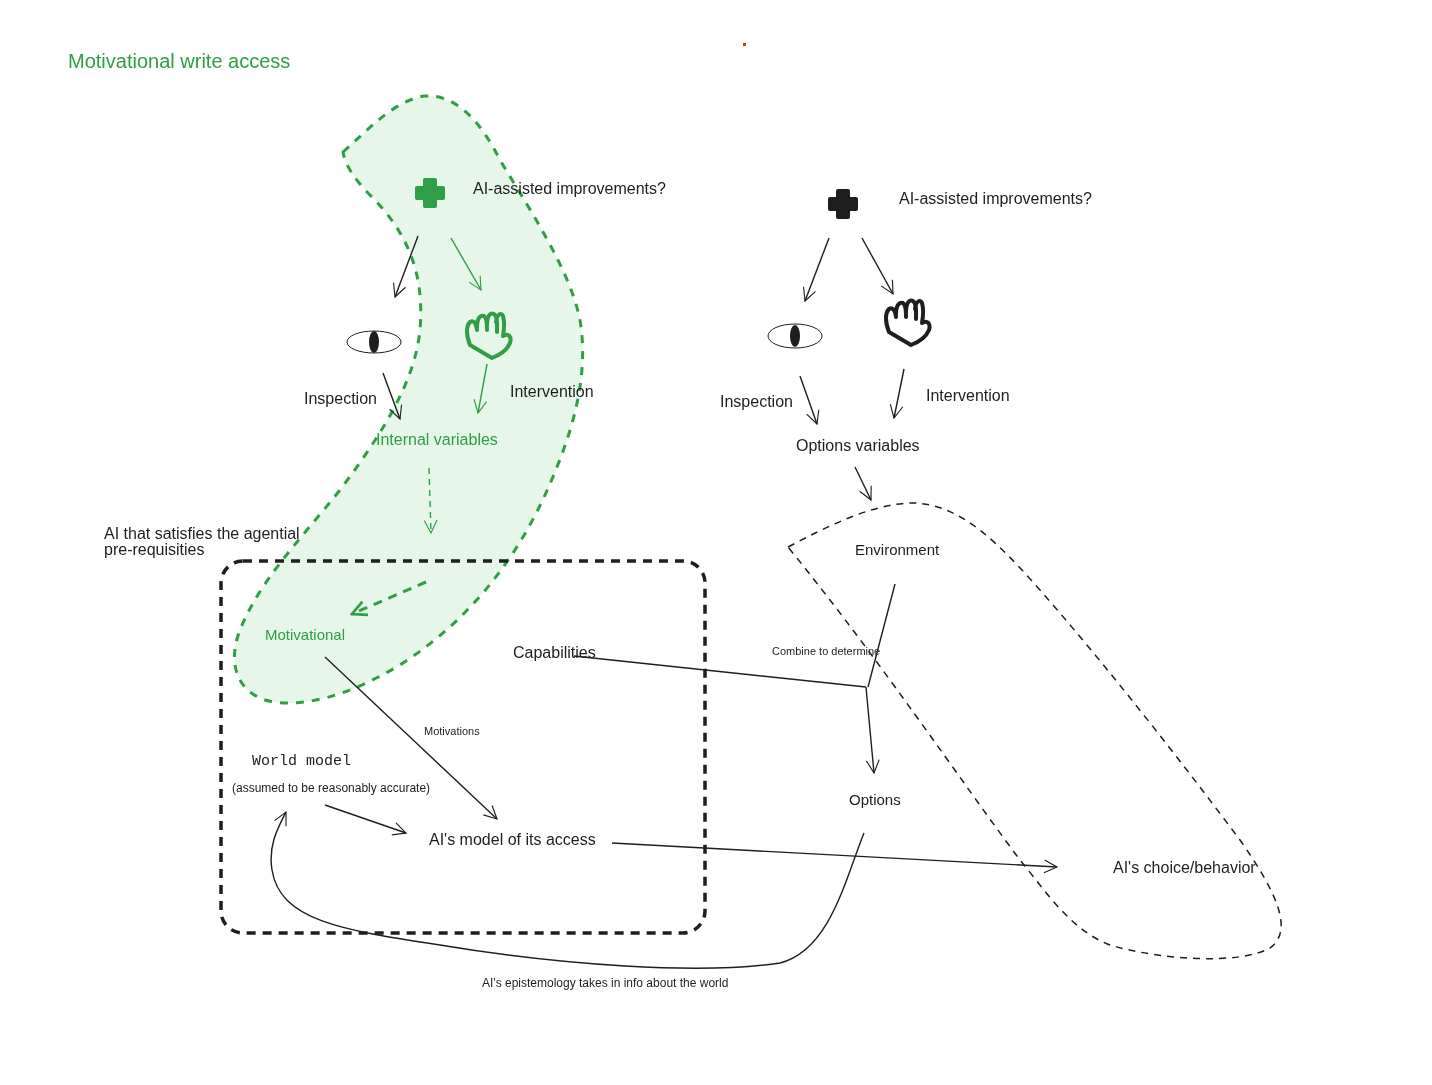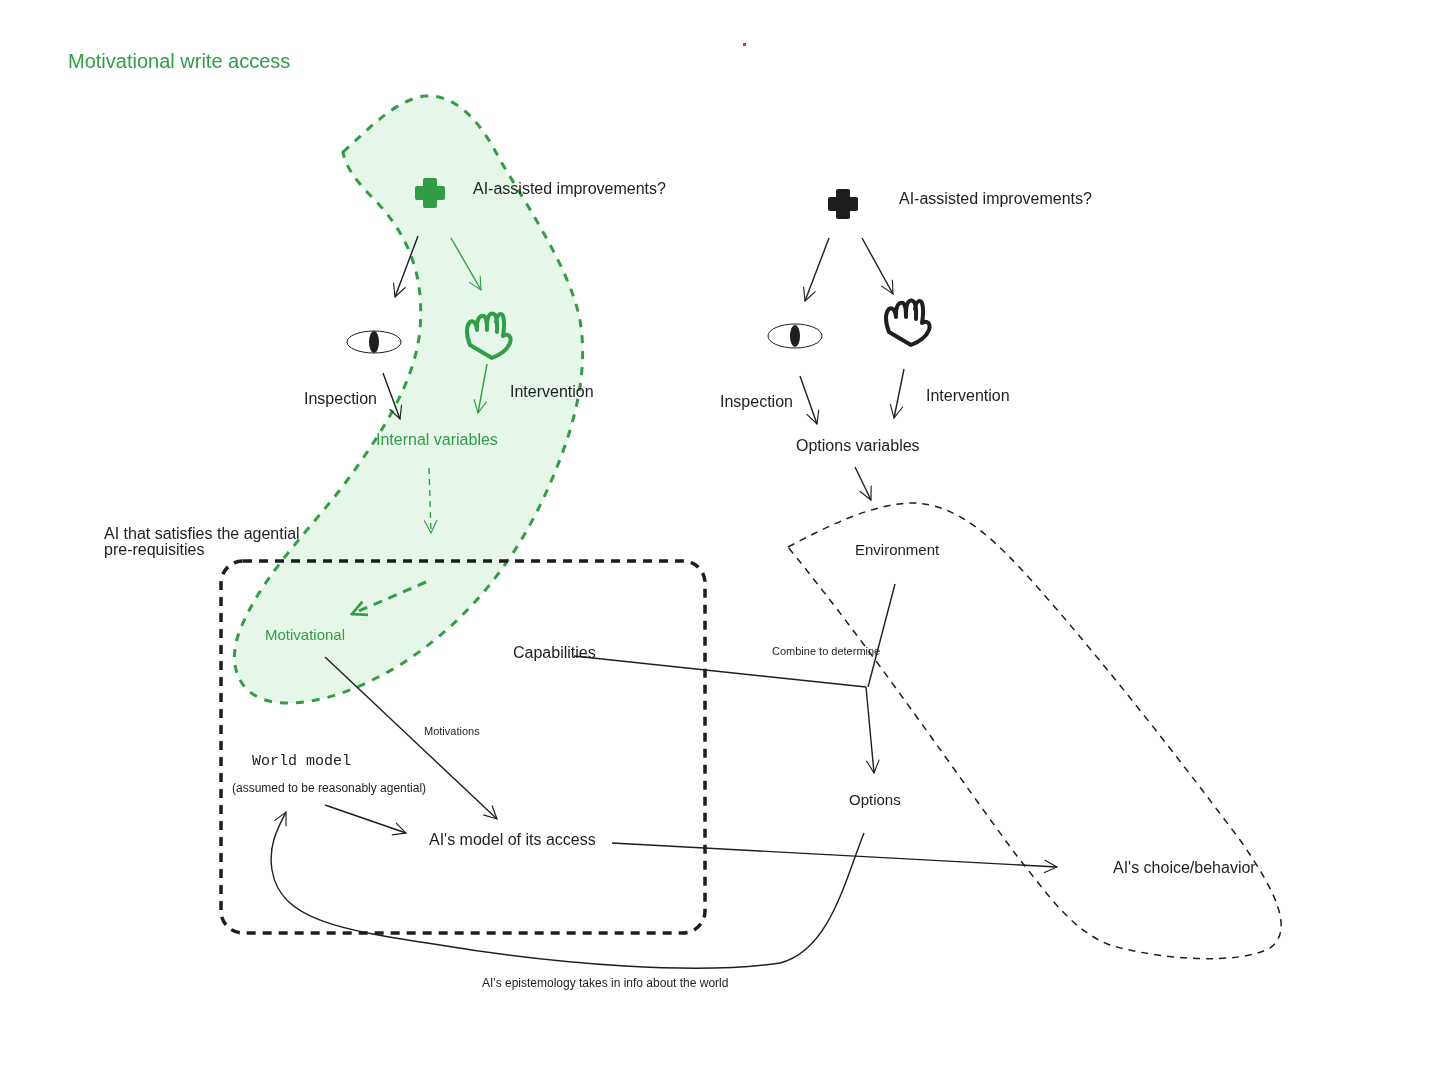--- a/index.html
+++ b/index.html
@@ -93,21 +93,21 @@
 <div class="lbl big" style="left:899px; top:190px;">AI-assisted improvements?</div>
 <div class="lbl big" style="left:720px; top:393px;">Inspection</div>
 <div class="lbl big" style="left:926px; top:387px;">Intervention</div>
 <div class="lbl big" style="left:796px; top:437px;">Options variables</div>
 
 <div class="lbl note" style="left:104px; top:526px; width:200px; white-space:normal;">AI that satisfies the agential pre-requisities</div>
 <div class="lbl big green" style="left:265px; top:626px; font-size:15px;">Motivational</div>
 <div class="lbl big" style="left:513px; top:644px;">Capabilities</div>
 <div class="lbl small" style="left:424px; top:725px; font-size:11px;">Motivations</div>
 <div class="lbl big" style="left:252px; top:753px; font-size:15px;font-family:Liberation Mono, monospace;">World model</div>
-<div class="lbl small" style="left:232px; top:781px;">(assumed to be reasonably agential)</div>
+<div class="lbl small" style="left:232px; top:781px;">(assumed to be reasonably accurate)</div>
 <div class="lbl big" style="left:429px; top:831px;">AI's model of its access</div>
 
 <div class="lbl big" style="left:855px; top:541px; font-size:15px;text-align:center;">Environment</div>
 <div class="lbl small" style="left:772px; top:645px; font-size:11px;">Combine to determine</div>
 <div class="lbl big" style="left:849px; top:791px; font-size:15px;">Options</div>
 <div class="lbl big" style="left:1077px; top:859px;margin-left:36px;">AI's choice/behavior</div>
 
 <div class="lbl small" style="left:482px; top:976px;">AI's epistemology takes in info about the world</div>
 
 </body></html>

